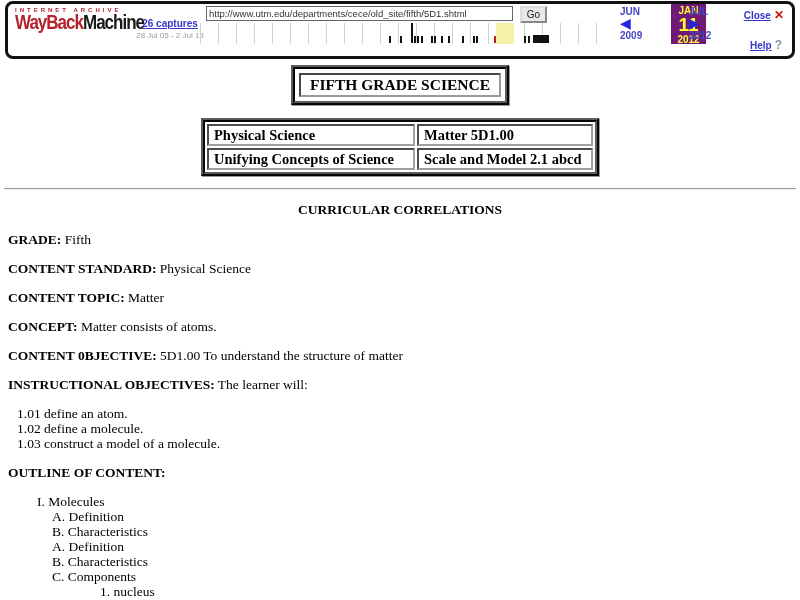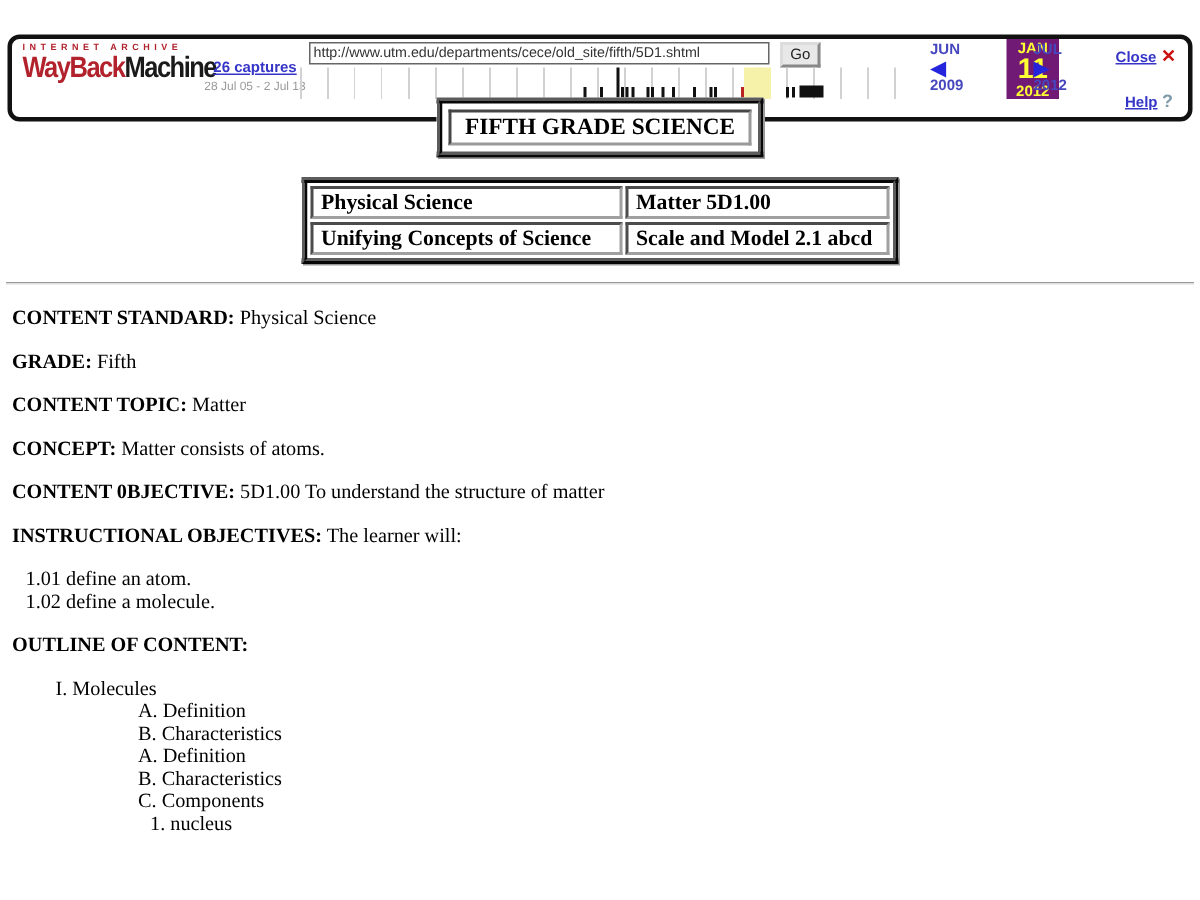--- a/index.html
+++ b/index.html
@@ -10,21 +10,20 @@
     font-family: "Liberation Serif", serif;
     color: #000;
   }
 
   
   .wb-toolbar {
     position: absolute; left: 5px; top: 1px; width: 790px; height: 58px;
     border: 3px solid #111; border-radius: 8px;
     background: #fff;
     font-family: "Liberation Sans", sans-serif;
-    margin-top: 22px;
   }
   .wb-logo { position: absolute; left: 7px; top: 3px; width: 120px; cursor: pointer; }
   .wb-logo-top {
     font-size: 6px; font-weight: bold; letter-spacing: 3px;
     color: #b2222c; white-space: nowrap;
   }
   .wb-logo-main {
     font-size: 17px; font-weight: bold; letter-spacing: -1px;
     line-height: 18px; white-space: nowrap;
     transform: scaleY(1.15); transform-origin: top left;
@@ -113,21 +112,21 @@
 
   .field-row { margin: 14px 0 0 8px; font-size: 13.5px; line-height: 15px; }
   .field-row b { font-weight: bold; }
 
   .obj-list { margin: 14px 0 0 0; }
   .obj-line { padding-left: 17px; font-size: 13.5px; line-height: 15px; }
 
   .outline { margin: 14px 0 0 0; }
   .outline-line { font-size: 13.5px; line-height: 15px; }
   .outline-line.lv1 { padding-left: 37px; }
-  .outline-line.lv2 { padding-left: 92px; }
+  .outline-line.lv2 { padding-left: 52px; }
   .outline-line.lv3 { padding-left: 100px; }
 </style>
 </head>
 <body>
 
 <div class="wb-toolbar">
 
   <div class="wb-logo">
     <div class="wb-logo-top">INTERNET ARCHIVE</div>
     <div class="wb-logo-main"><span class="red">WayBack</span><span class="blk">Machine</span></div>
@@ -202,31 +201,33 @@
     </tr>
     <tr>
       <td class="c1">Unifying Concepts of Science</td>
       <td class="c2">Scale and Model 2.1 abcd</td>
     </tr>
   </tbody>
     </table>
 
   <hr class="rule">
 
-
+  <p class="section-title">CURRICULAR CORRELATIONS</p>
+
+  <p class="field-row"><b>GRADE:</b> <span>Fifth</span></p>
   <p class="field-row"><b>CONTENT STANDARD:</b> <span>Physical Science</span></p>
-  <p class="field-row"><b>GRADE:</b> <span>Fifth</span></p>
   <p class="field-row"><b>CONTENT TOPIC:</b> <span>Matter</span></p>
   <p class="field-row"><b>CONCEPT:</b> <span>Matter consists of atoms.</span></p>
   <p class="field-row"><b>CONTENT 0BJECTIVE:</b> <span>5D1.00 To understand the structure of matter</span></p>
   <p class="field-row"><b>INSTRUCTIONAL OBJECTIVES:</b> <span>The learner will:</span></p>
 
   <div class="obj-list">
     <div class="obj-line">1.01 define an atom.</div>
     <div class="obj-line">1.02 define a molecule.</div>
+    <div class="obj-line">1.03 construct a model of a molecule.</div>
   </div>
 
   <p class="field-row"><b>OUTLINE OF CONTENT:</b></p>
 
   <div class="outline">
     <div class="outline-line lv1">I. Molecules</div>
     <div class="outline-line lv2">A. Definition</div>
     <div class="outline-line lv2">B. Characteristics</div>
     <div class="outline-line lv2">A. Definition</div>
     <div class="outline-line lv2">B. Characteristics</div>

